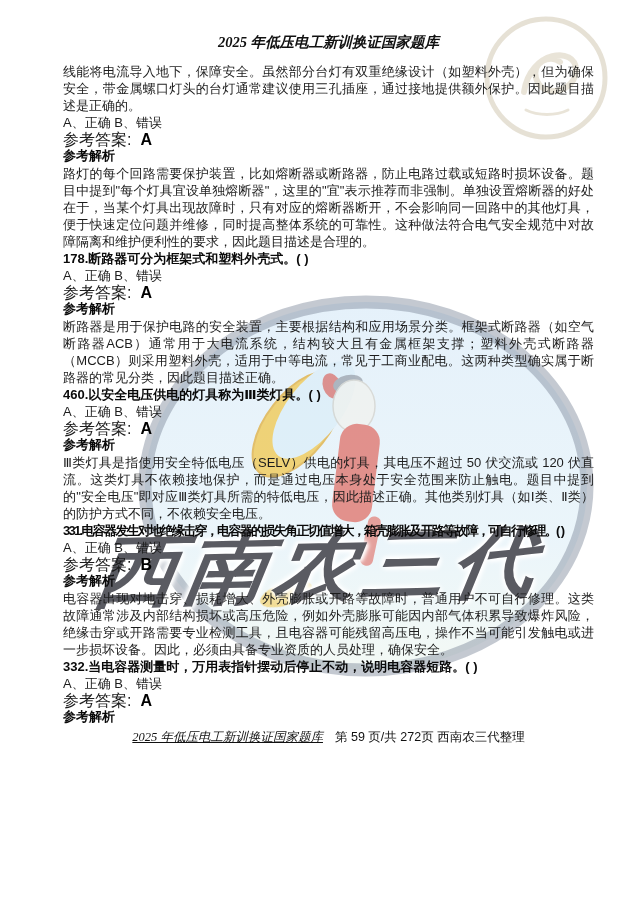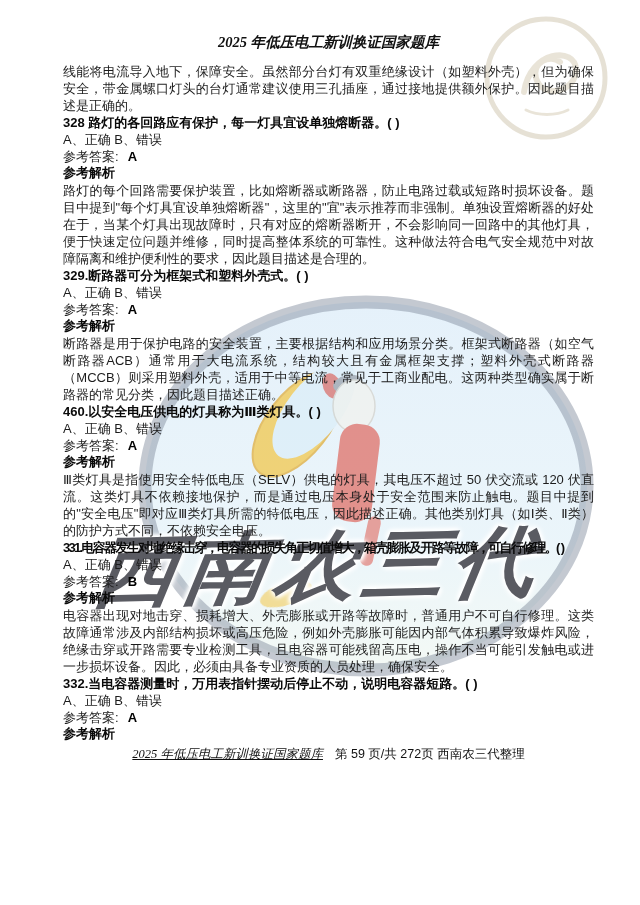--- a/index.html
+++ b/index.html
@@ -47,21 +47,21 @@
   .qtitle{
     font-size:13px;line-height:17px;
     font-weight:bold;color:#0a0a0a;
     text-align:justify;
   }
   .qtitle.tight{letter-spacing:-1.7px;}
   .qlabel{
     font-size:13px;line-height:17px;
     font-weight:bold;color:#0a0a0a;font-family:Liberation Mono, monospace;
   }
-  .answer-line{line-height:17px;font-size:13px;}
+  .answer-line{line-height:17px;font-size:16px;}
   .answer-line .ans{font-weight:bold;margin-left:9px;color:#000;}
   
   .footer{
     margin-top:3px;
     text-align:center;
     font-size:12.5px;line-height:16px;
     color:#111;white-space:nowrap;
   }
   .f-title{
     font-family:"Liberation Serif","DejaVu Serif",serif;
@@ -110,29 +110,28 @@
     <path d="M46,98 C58,104 76,104 88,98" fill="none" stroke="#d8cfba" stroke-width="3" stroke-linecap="round"></path>
   </svg>
 
   <div class="content">
 
     <div class="doc-title">2025 年低压电工新训换证国家题库</div>
 
     <p class="body">线能将电流导入地下，保障安全。虽然部分台灯有双重绝缘设计（如塑料外壳），但为确保安全，带金属螺口灯头的台灯通常建议使用三孔插座，通过接地提供额外保护。因此题目描述是正确的。</p>
 
     <div>
-      <p class="qtitle">328 路灯的各回路应有保护，每一灯具宜设单独熔断器。( )</p>
       <p class="body">A、正确 B、错误</p>
       <p class="answer-line"><span>参考答案:</span><span class="ans">A</span></p>
       <p class="qlabel">参考解析</p>
       <p class="body">路灯的每个回路需要保护装置，比如熔断器或断路器，防止电路过载或短路时损坏设备。题目中提到"每个灯具宜设单独熔断器"，这里的"宜"表示推荐而非强制。单独设置熔断器的好处在于，当某个灯具出现故障时，只有对应的熔断器断开，不会影响同一回路中的其他灯具，便于快速定位问题并维修，同时提高整体系统的可靠性。这种做法符合电气安全规范中对故障隔离和维护便利性的要求，因此题目描述是合理的。</p>
     </div>
 
     <div>
-      <p class="qtitle">329.断路器可分为框架式和塑料外壳式。( )</p>
+      <p class="qtitle">178.断路器可分为框架式和塑料外壳式。( )</p>
       <p class="body">A、正确 B、错误</p>
       <p class="answer-line"><span>参考答案:</span><span class="ans">A</span></p>
       <p class="qlabel">参考解析</p>
       <p class="body">断路器是用于保护电路的安全装置，主要根据结构和应用场景分类。框架式断路器（如空气断路器ACB）通常用于大电流系统，结构较大且有金属框架支撑；塑料外壳式断路器（MCCB）则采用塑料外壳，适用于中等电流，常见于工商业配电。这两种类型确实属于断路器的常见分类，因此题目描述正确。</p>
     </div>
 
     <div>
       <p class="qtitle">460.以安全电压供电的灯具称为Ⅲ类灯具。( )</p>
       <p class="body">A、正确 B、错误</p>
       <p class="answer-line"><span>参考答案:</span><span class="ans">A</span></p>

